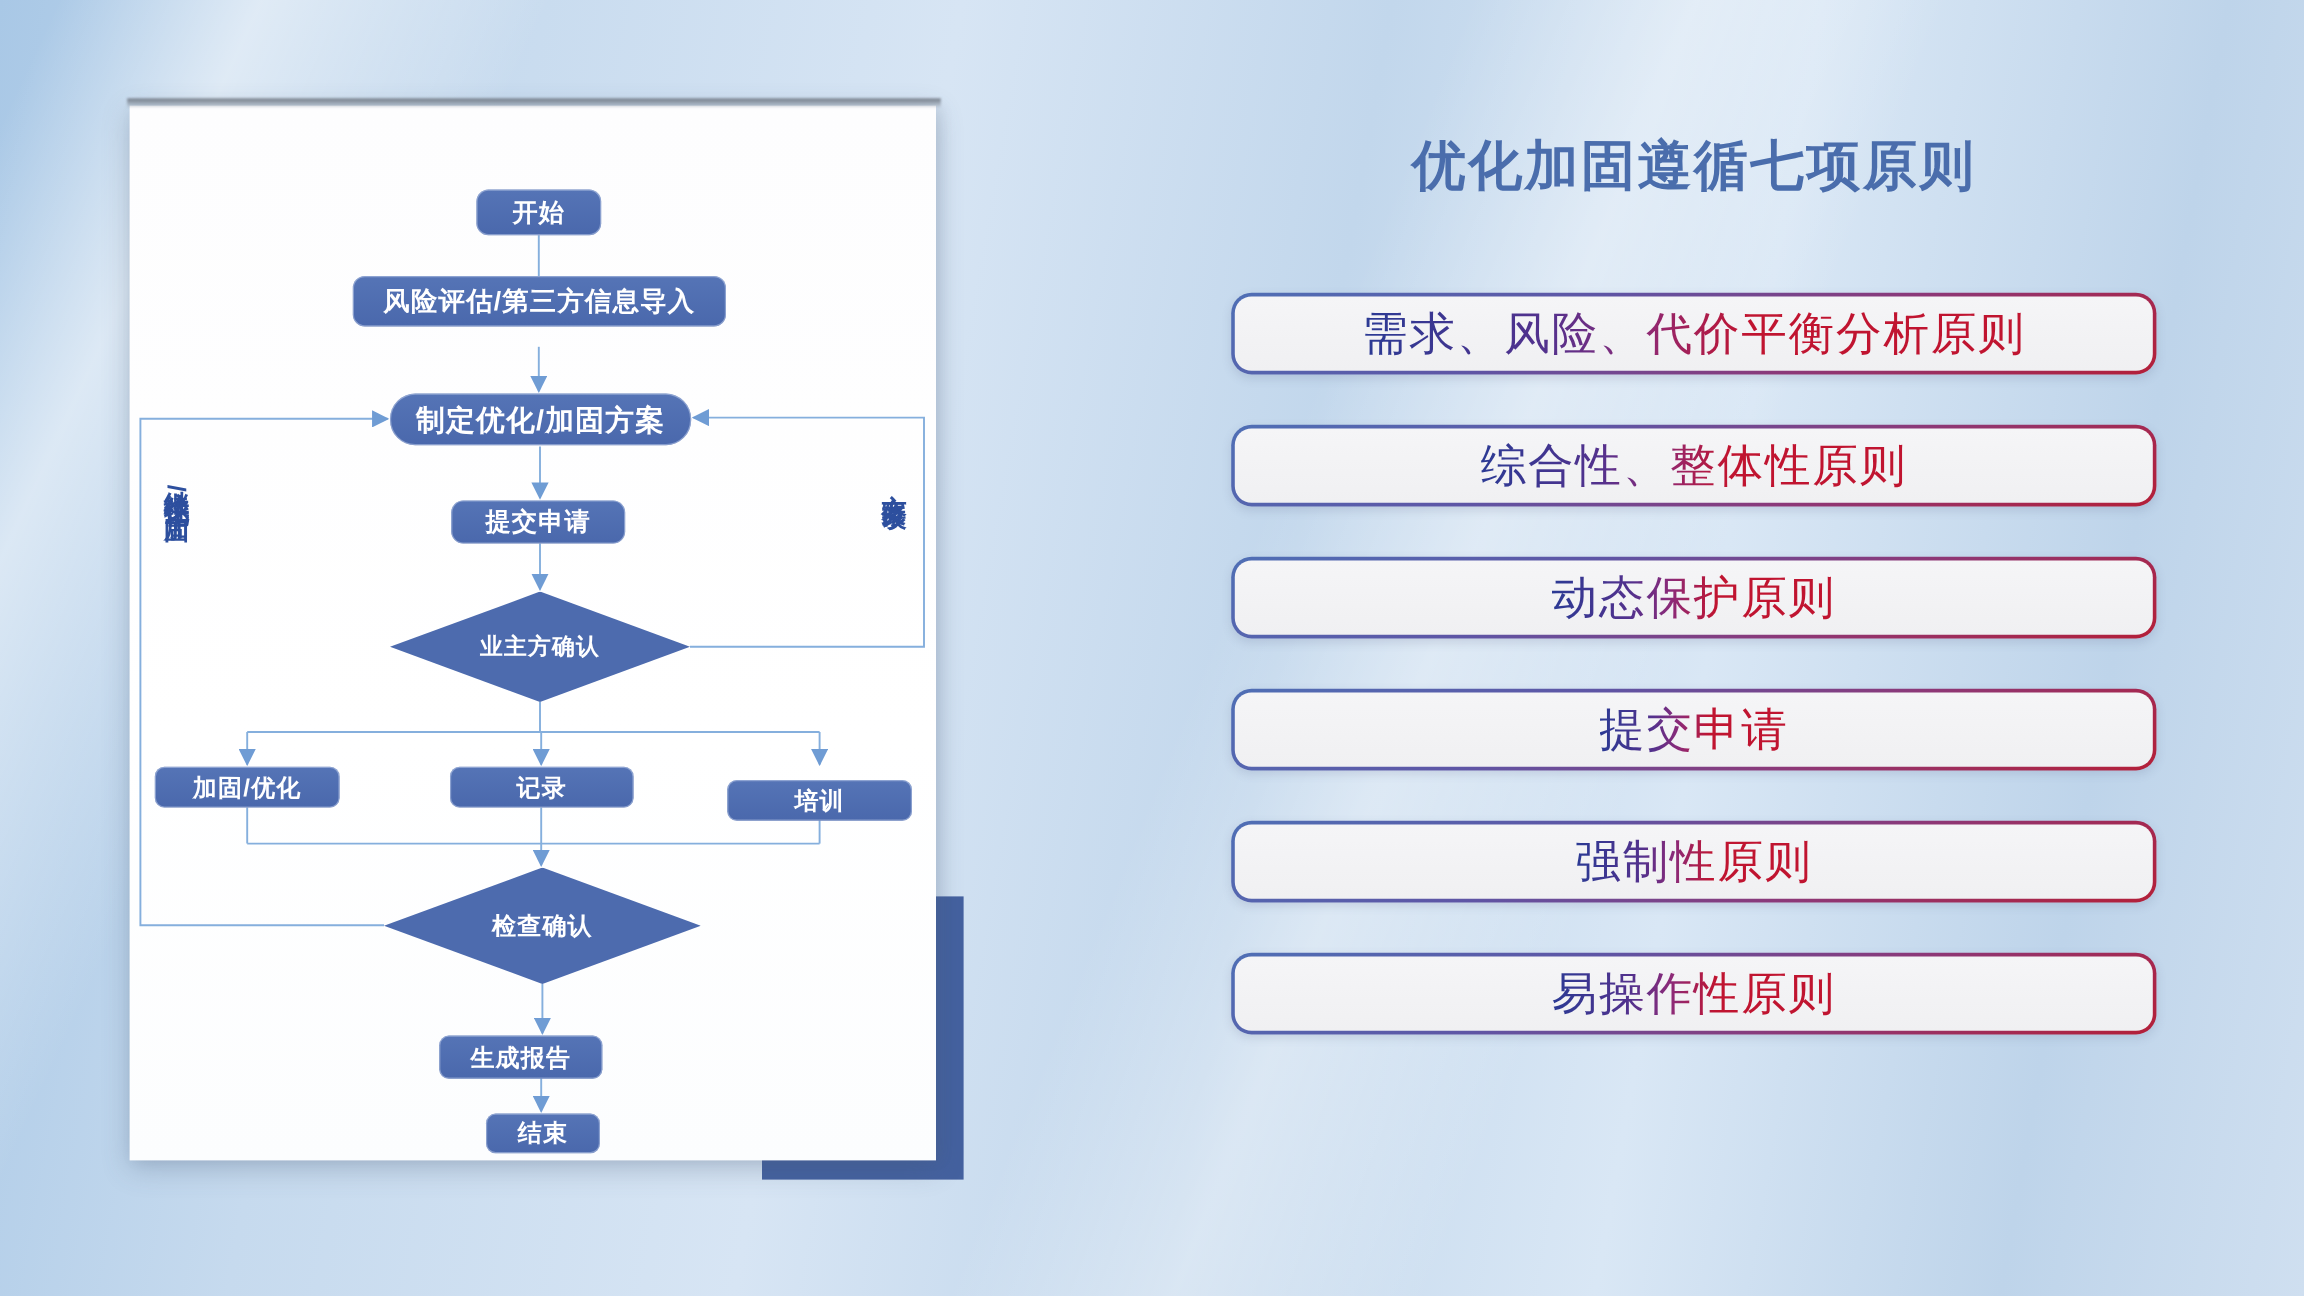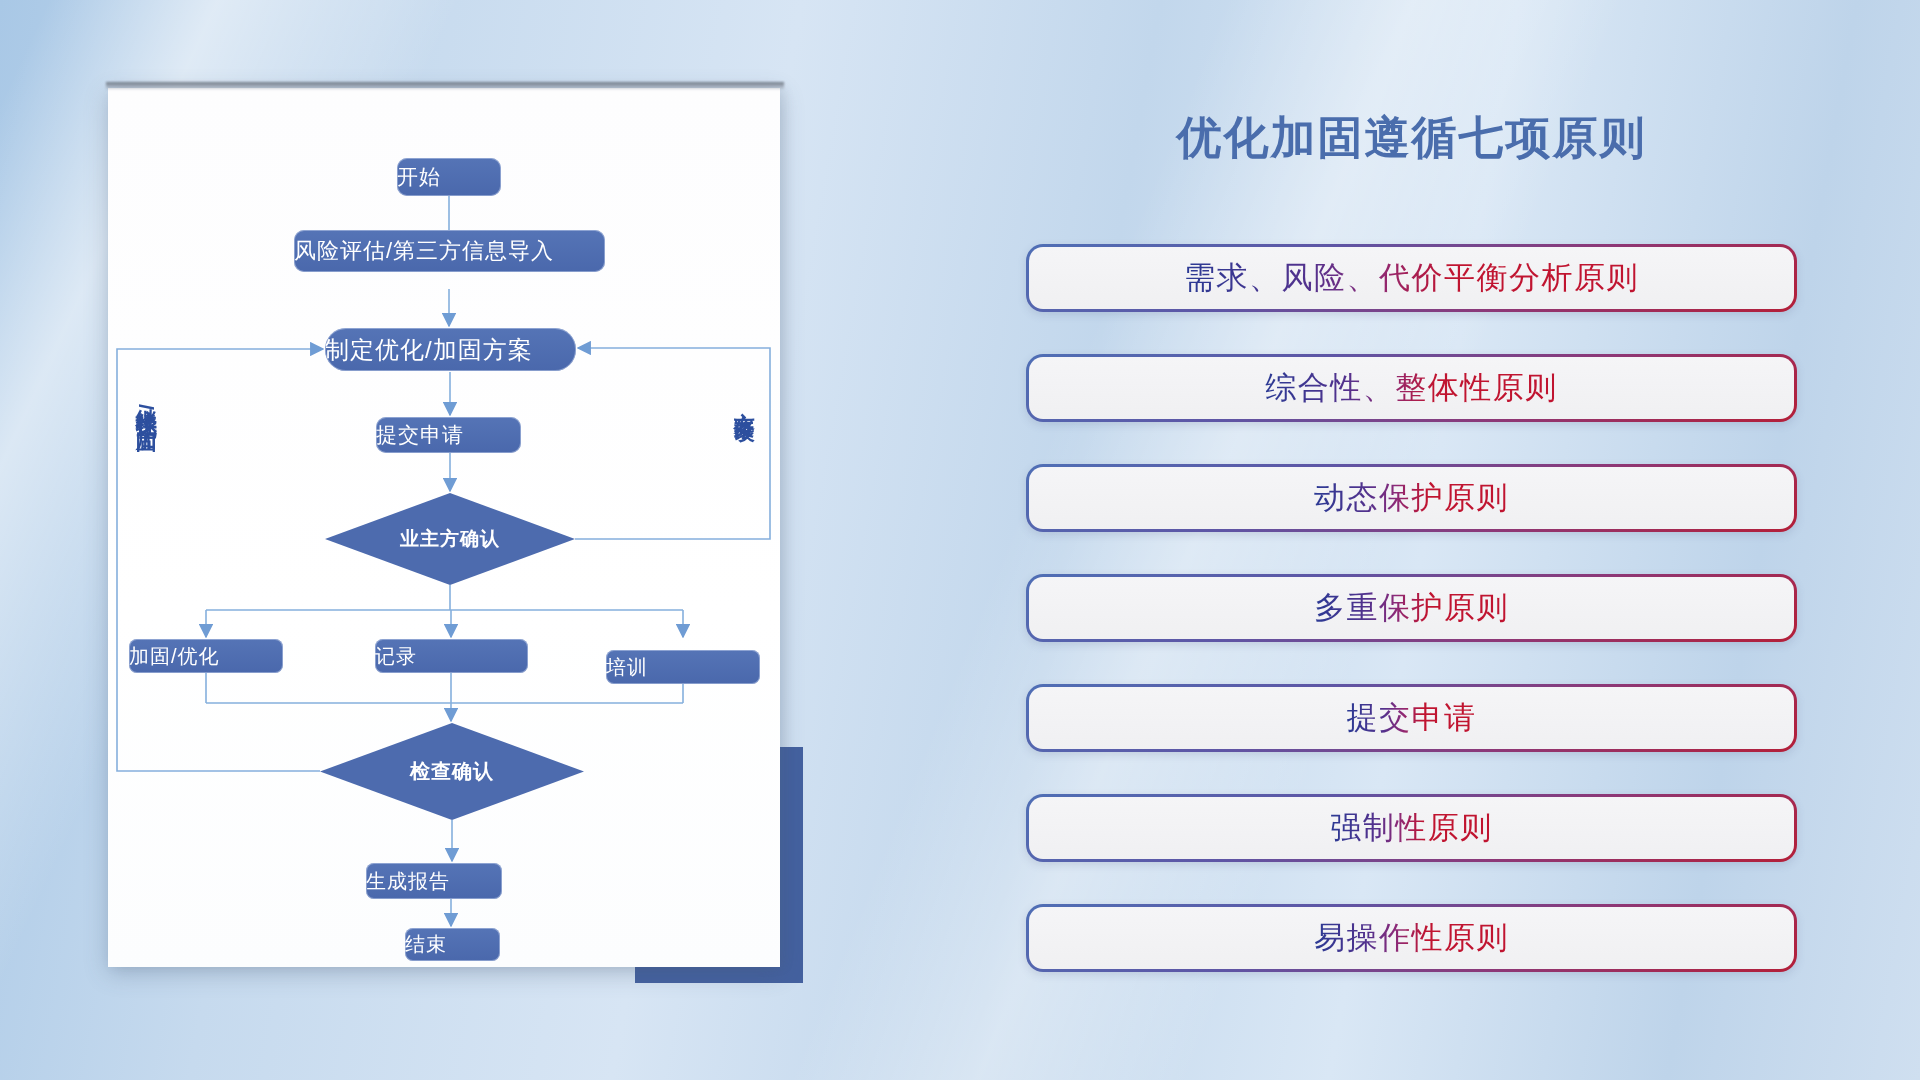--- a/index.html
+++ b/index.html
@@ -30,23 +30,23 @@
     z-index: 2;
   }
   .panel::before {
     content: ""; position: absolute; left: -2px; top: -6px; right: -4px; height: 8px;
     background: linear-gradient(180deg, rgba(105,113,124,0.9) 0%, rgba(150,158,170,0.45) 70%, rgba(170,178,190,0) 100%);
     filter: blur(1px);
   }
   .connectors { position: absolute; left: 0; top: 0; width: 672px; height: 879px; }
 
   .node {
-    position: absolute; display: flex; align-items: center; 
+    position: absolute; display: flex; align-items: center; justify-content: center;
     background: linear-gradient(180deg, #5574b6 0%, #4a68ac 100%);
-    color: #ffffff; font-weight: normal; font-size: 21px; letter-spacing: 1px;
+    color: #ffffff; font-weight: bold; font-size: 21px; letter-spacing: 1px;
     border-radius: 10px; box-shadow: inset 0 0 0 1px rgba(210,222,245,0.45);
     white-space: nowrap;
   }
   .node.small { border-radius: 8px; font-size: 20px; }
 
   .diamond {
     position: absolute; display: flex; align-items: center; justify-content: center;
     background: #4d6bae; color: #fff; font-weight: bold;
     clip-path: polygon(50% 0, 100% 50%, 50% 100%, 0 50%);
     letter-spacing: 1px;
@@ -72,21 +72,21 @@
     background: linear-gradient(150deg, #4f6fb5 0%, #5e55a5 35%, #8c3878 65%, #b41f38 100%);
     margin-bottom: 42px;
     box-shadow: 0 3px 8px rgba(90,100,140,0.18);
   }
   .p-inner {
     width: 100%; height: 100%; border-radius: 14px;
     background: linear-gradient(180deg, #f5f5f7 0%, #f0f0f2 100%);
     display: flex; align-items: center; justify-content: center;
   }
   .p-label {
-    font-size: 31px; letter-spacing: 1.5px; white-space: nowrap;
+    font-size: 38px; letter-spacing: 1.5px; white-space: nowrap;
     color: #b6183a;
   }
   @supports (-webkit-background-clip: text) {
     .p-label {
       background: linear-gradient(90deg, #2b3a94 0%, #53318d 28%, #8c2a78 42%, #c01430 58%, #c01430 100%);
       -webkit-background-clip: text; background-clip: text; color: transparent;
     }
   }
 </style>
 </head>
@@ -189,25 +189,20 @@
           <span class="p-label">综合性、整体性原则</span>
         </div>
       </div>
       <div class="p-box">
         <div class="p-inner">
           <span class="p-label">动态保护原则</span>
         </div>
       </div>
       <div class="p-box">
         <div class="p-inner">
-          <span class="p-label">多重保护原则</span>
-        </div>
-      </div>
-      <div class="p-box">
-        <div class="p-inner">
           <span class="p-label">提交申请</span>
         </div>
       </div>
       <div class="p-box">
         <div class="p-inner">
           <span class="p-label">强制性原则</span>
         </div>
       </div>
       <div class="p-box">
         <div class="p-inner">

